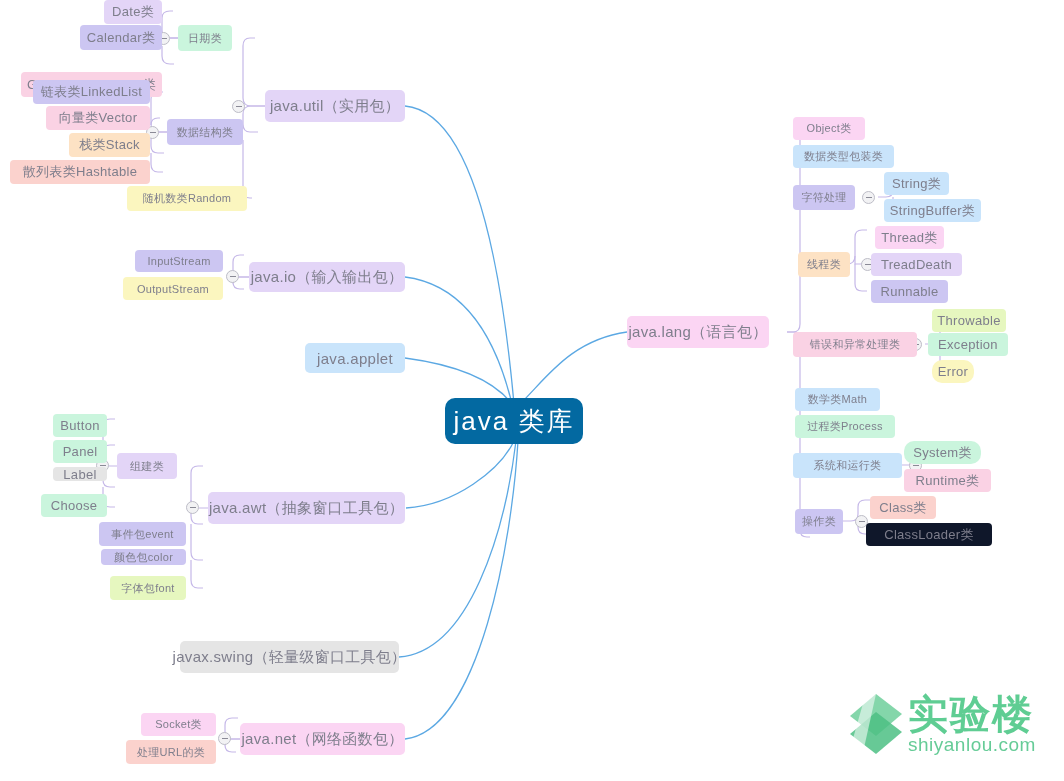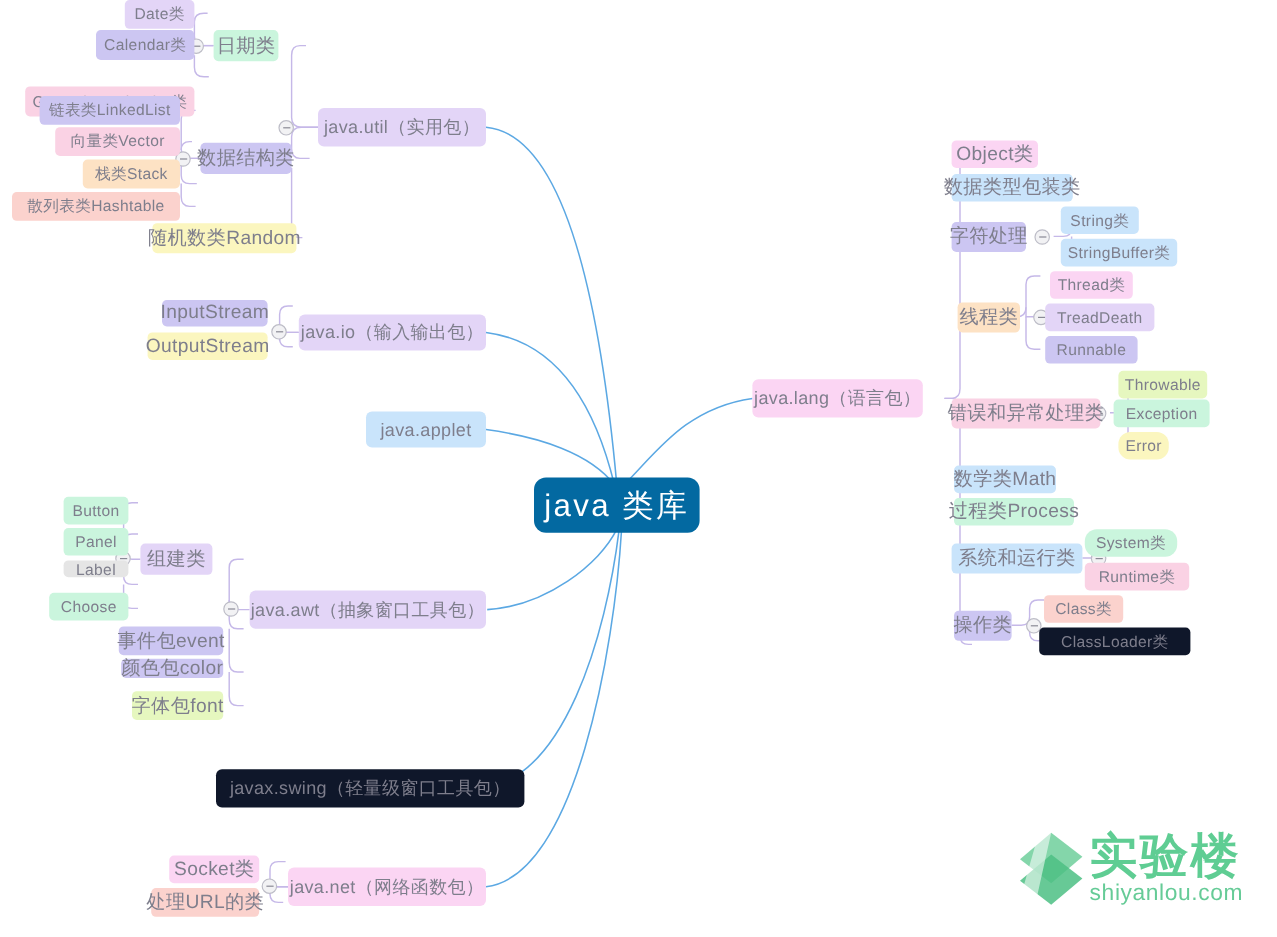--- a/index.html
+++ b/index.html
@@ -9,21 +9,21 @@
   svg.links{position:absolute;left:0;top:0;width:1064px;height:781px;pointer-events:none;}
 
   .node{position:absolute;border-radius:6px;white-space:nowrap;
         display:flex;align-items:center;justify-content:center;
         color:#7e7e8c;letter-spacing:.3px;box-sizing:border-box;}
 
   .root{background:#0369a1;color:#ffffff;font-size:26px;border-radius:10px;
         letter-spacing:2px;padding:0 14px;}
 
   .main{font-size:15px;padding:0 14px;border-radius:5px;}
-  .lvl2{font-size:16px;padding:0 10px;border-radius:4px;}
+  .lvl2{font-size:11px;padding:0 10px;border-radius:4px;}
   .lvl3{font-size:13px;padding:0 9px;border-radius:4px;}
 
   .toggle{position:absolute;width:13px;height:13px;border-radius:50%;
           background:#f2f2f4;border:1px solid #bdbdc7;box-sizing:border-box;
           display:flex;align-items:center;justify-content:center;}
   .toggle i{display:block;width:6px;height:1.5px;background:#8a8a96;}
 
   
   #wm{position:absolute;left:846px;top:688px;width:200px;height:86px;}
   #wm .mark{position:absolute;left:0;top:4px;}
@@ -159,21 +159,21 @@
 
   <div class="node lvl3" style="left:53px;top:414px;width:54px;height:23px;background:#caf5dd;">Button</div>
   <div class="node lvl3" style="left:53px;top:440px;width:54px;height:23px;background:#caf5dd;">Panel</div>
   <div class="node lvl3" style="left:53px;top:467px;width:54px;height:14px;background:#e5e5e5;">Label</div>
   <div class="node lvl3" style="left:41px;top:494px;width:66px;height:23px;background:#caf5dd;">Choose</div>
 
   <div class="node lvl2" style="left:99px;top:522px;width:87px;height:24px;background:#ccc6f2;">事件包event</div>
   <div class="node lvl2" style="left:101px;top:549px;width:85px;height:16px;background:#ccc6f2;">颜色包color</div>
   <div class="node lvl2" style="left:110px;top:576px;width:76px;height:24px;background:#e6f7bf;">字体包font</div>
 
-  <div class="node main" style="left:180px;top:641px;width:257px;height:32px;background:#0f172a;">javax.swing（轻量级窗口工具包）</div>
+  <div class="node main" style="left:180px;top:641px;width:219px;height:32px;background:#e5e5e5;">javax.swing（轻量级窗口工具包）</div>
 
   <div class="node main" style="left:240px;top:723px;width:165px;height:32px;background:#fbd5f3;">java.net（网络函数包）</div>
   <div class="toggle" style="left:218px;top:732px;">
       <i></i>
     </div>
 
   <div class="node lvl2" style="left:141px;top:713px;width:75px;height:23px;background:#fbd5f3;">Socket类</div>
   <div class="node lvl2" style="left:126px;top:740px;width:90px;height:24px;background:#fbd2cd;">处理URL的类</div>
 
   <div class="node main" style="left:627px;top:316px;width:142px;height:32px;background:#fbd5f3;">java.lang（语言包）</div>

